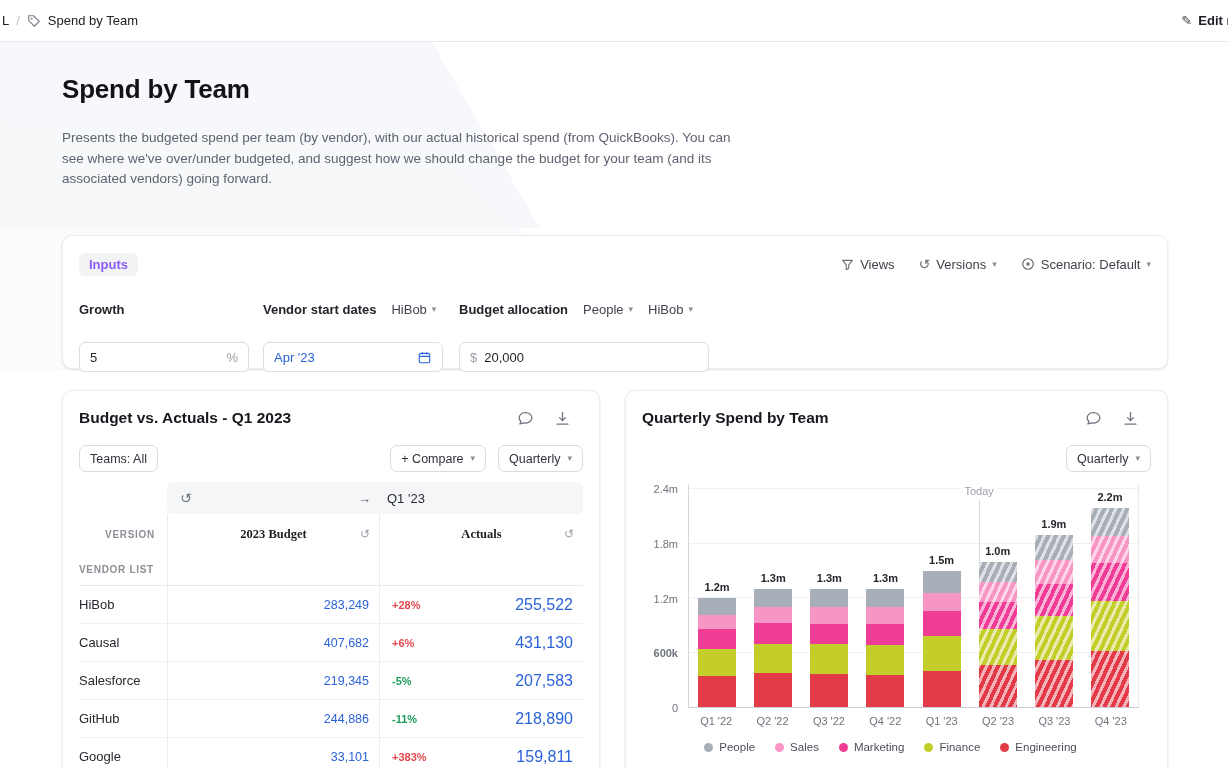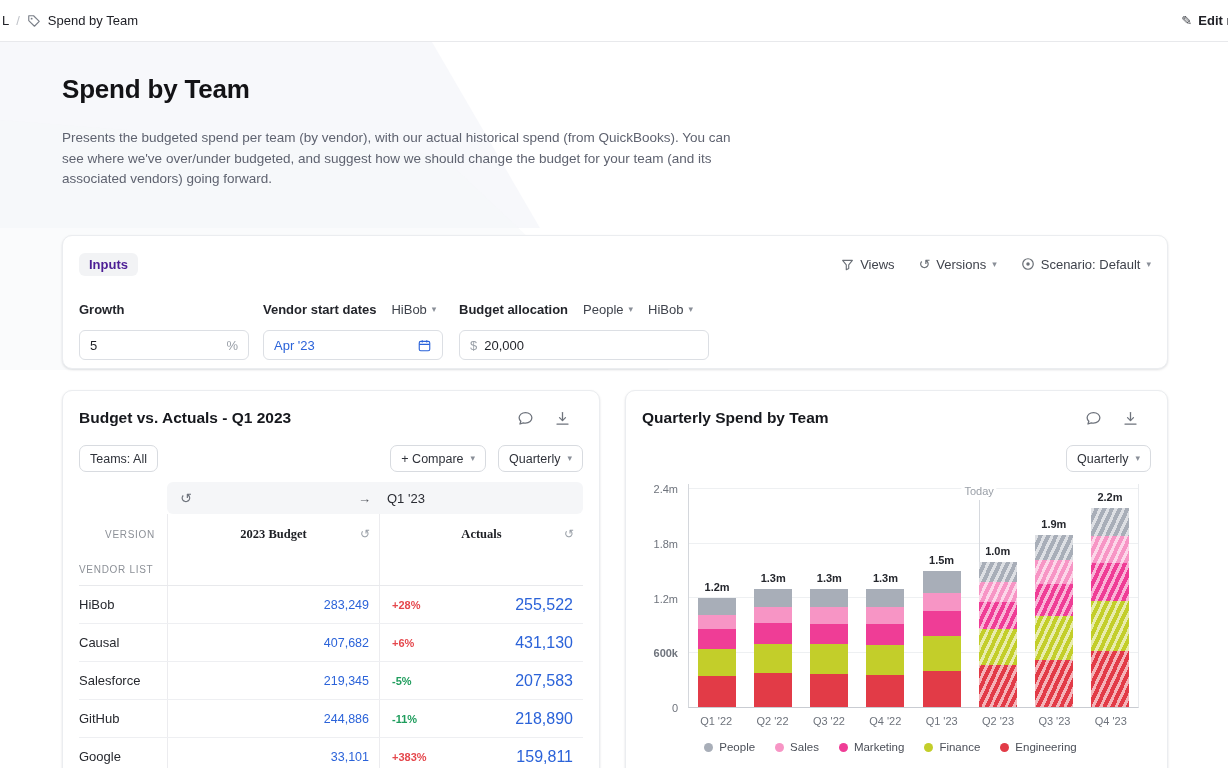--- a/index.html
+++ b/index.html
@@ -48,32 +48,32 @@
     border:1px solid #ebedf0; border-radius:10px;
     box-shadow: 0 1px 3px rgba(16,24,40,.08), 0 1px 2px rgba(16,24,40,.05);
   }
   .inputs-card { left:62px; top:235px; width:1106px; height:134px; padding:16px; }
   .left-card   { left:62px; top:390px; width:538px; height:560px; padding:16px; }
   .right-card  { left:625px; top:390px; width:543px; height:560px; padding:16px; }
 
   
   .ic-row1 { display:flex; align-items:center; justify-content:space-between; height:24px; }
   .inputs-chip { background:#f2f3f5; border-radius:6px; padding:4px 10px;
-                 font-size:13px; font-weight:700; color:#4c1d95; }
+                 font-size:13px; font-weight:700; color:#8b5cf6; }
   .ic-toolbar { display:flex; align-items:center; gap:24px; font-size:13px; color:#3f434c; }
   .tool-item { display:flex; align-items:center; gap:6px; cursor:default; }
   .tool-icon { color:#6b7077; display:flex; }
   .glyph-icon { color:#6b7077; font-size:14px; line-height:1; }
   .caret { color:#8a8f98; font-size:9px; line-height:1; }
 
   .fg { position:absolute; top:64px; white-space:nowrap; }
   .fg1 { left:16px; width:170px; }
   .fg2 { left:200px; width:180px; }
   .fg3 { left:396px; width:250px; }
-  .fg-labels { display:flex; align-items:center; gap:15px; height:18px; margin-bottom:12px; }
+  .fg-labels { display:flex; align-items:center; gap:15px; height:18px; margin-bottom:24px; }
   .fg-label { font-size:13px; font-weight:700; color:#23252b; }
   .fg-select { display:flex; align-items:center; gap:5px; font-size:13px; font-weight:400; color:#3f434c; }
   .field { height:30px; border:1px solid #dcdfe4; border-radius:6px; background:#fff;
            display:flex; align-items:center; padding:0 10px; font-size:13px; color:#1f2127; width:100%; }
   .field .grow { flex:1; }
   .suffix, .prefix { color:#9aa0a8; }
   .prefix { margin-right:7px; }
   .date-field { color:var(--blue); }
   .cal-icon { color:var(--blue); display:flex; }
 
@@ -91,21 +91,21 @@
   .bva-table { margin-top:10px; }
   .grid3 { display:grid; grid-template-columns:88px 212px 1fr; }
   .band { height:32px; }
   .band .b2 { background:#f5f6f8; border-radius:6px 0 0 6px; display:flex; align-items:center;
               justify-content:space-between; padding:0 8px 0 13px; }
   .band .b3 { background:#f5f6f8; border-radius:0 6px 6px 0; display:flex; align-items:center;
               padding-left:8px; color:#2a2c33; }
   .band-hist { color:#6e737c; font-size:14px; line-height:1; }
   .band-arrow { color:#54575e; font-size:13px; }
   .colhead { height:40px; align-items:center; }
-  .smallcap { font-size:10px; font-weight:400; letter-spacing:.7px; color:#8c9097; }
+  .smallcap { font-size:10px; font-weight:700; letter-spacing:.7px; color:#8c9097; }
   .ch1 { text-align:right; padding-right:12px; }
   .ch-col { position:relative; height:100%; display:flex; align-items:center; justify-content:center;
             border-left:1px solid #ececef; font-size:12.5px; font-weight:700; color:#1d1f24;font-family:Liberation Serif, serif; }
   .hist-icon { position:absolute; right:9px; color:#9aa0a8; font-size:12px; font-weight:400; }
   .grouprow { height:32px; align-items:center; border-bottom:1px solid #e8e9ec; }
   .gcol { height:100%; border-left:1px solid #ececef; }
   .trow { height:38px; align-items:center; border-bottom:1px solid #eeeff2; }
   .t1 { font-size:13px; color:#26282e; }
   .t2 { height:100%; border-left:1px solid #ececef; display:flex; align-items:center;
         justify-content:flex-end; padding-right:10px; color:var(--blue); font-size:12.5px; }

